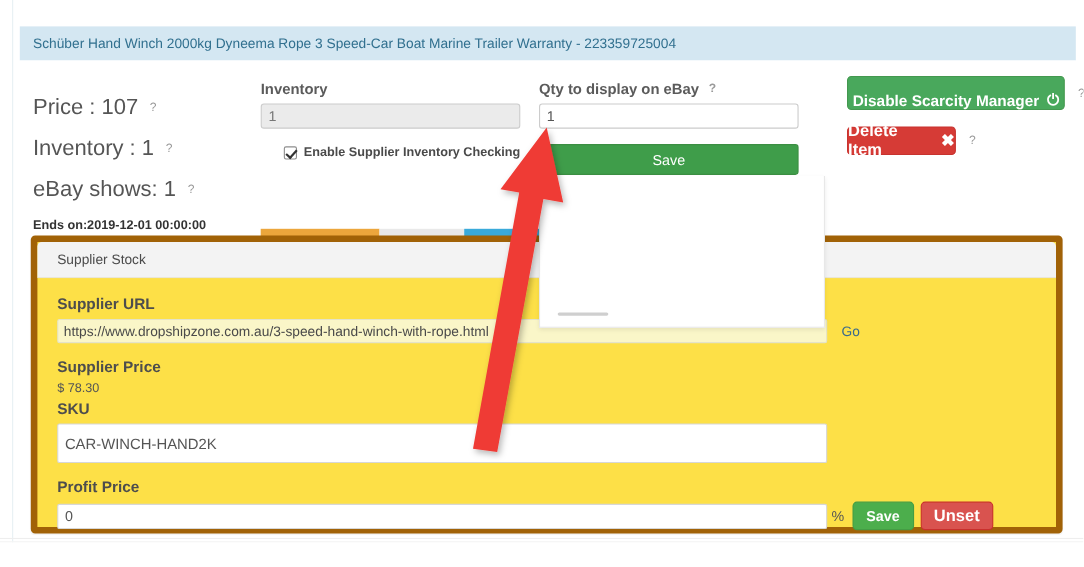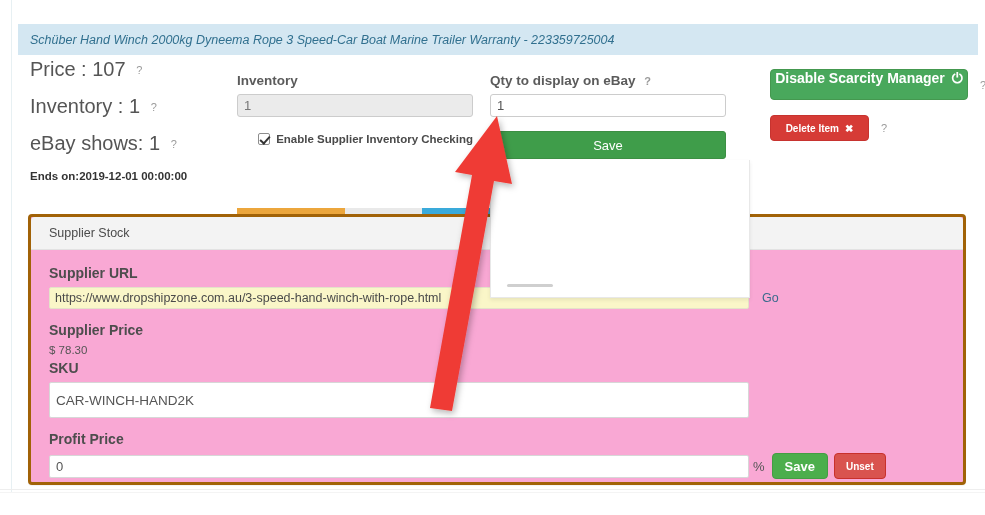--- a/index.html
+++ b/index.html
@@ -32,31 +32,30 @@
   
   .title-bar {
     position: absolute; left: 18px; top: 24px; width: 960px; height: 31px;
     background: #d4e7f2;
     display: flex; align-items: center;
   }
   .title-bar .title-text {
     font-size: 12.5px; color: #31708f; padding-left: 12px;
     font-family: "Liberation Sans", sans-serif; font-weight: 400;
     white-space: nowrap;
-    font-style: italic;
   }
 
   
   .card-body {
     position: absolute; left: 18px; top: 55px; width: 960px; height: 432px;
     background: #ffffff;
   }
 
   
-  .info-col { position: absolute; left: 12px; top: 4px; width: 215px; }
+  .info-col { position: absolute; left: 12px; top: 33px; width: 215px; }
   .info-line {
     font-size: 20px; color: #555; margin-bottom: 17px;
     white-space: nowrap; line-height: 1;
   }
   .info-line .val { color: #555; }
   .ends-on {
     font-size: 11.5px; font-weight: bold; color: #333; margin-top: 2px;
     white-space: nowrap;
   }
 
@@ -108,37 +107,37 @@
     border: 1px solid #3c8f43; border-radius: 3px; color: #fff;
     font-size: 13px; display: flex; align-items: center; justify-content: center;
     cursor: pointer;
   }
 
   
   .right-col { position: absolute; left: 752px; top: 14px; width: 230px; }
   .btn-wide {
     background: #49a85c; border: 1px solid #44984f; border-radius: 4px;
     color: #fff; font-weight: bold; font-size: 14px; height: 31px;
-    width: 198px; display: inline-flex; align-items: flex-start; justify-content: center;
+    width: 198px; display: inline-flex; align-items: flex-end; justify-content: center;
     cursor: pointer; gap: 7px;
   }
   .btn-del {
     background: #d63b36; border: 1px solid #c7332f; border-radius: 4px;
-    color: #fff; font-weight: bold; font-size: 10px; height: 26px;
+    color: #fff; font-weight: bold; font-size: 15px; height: 26px;
     width: 99px; display: inline-flex; align-items: center; justify-content: center;
     cursor: pointer; gap: 6px;
   }
   .right-row { display: flex; align-items: center; }
   .right-row .help { margin-left: 12px; }
   .row2 { margin-top: 15px; }
 
   
   .panel {
     position: absolute; left: 10px; top: 159px; width: 938px; height: 271px;
-    border: 3px solid #a16207; border-radius: 4px; background: #f9a8d4;
+    border: 6px solid #a16207; border-radius: 4px; background: #fde047;
     box-shadow: 0 1px 1px rgba(0,0,0,.05);
   }
   .panel-head {
     height: 33px; background: #f3f3f3; border-bottom: 1px solid #e2e2e2;
     border-radius: 4px 4px 0 0; display: flex; align-items: center;
     padding-left: 18px; font-size: 12.5px; color: #4b4b4b;
   }
   .panel-body { padding: 15px 18px 0 18px; position: relative; }
 
   .blk-label {
@@ -166,21 +165,21 @@
     font-family: "Liberation Sans", sans-serif; outline: none;
   }
   .pct { font-size: 13px; color: #555; margin: 0 7px 0 4px; }
   .btn-sm-green {
     background: #4cae4c; border: 1px solid #449d44; border-radius: 4px;
     color: #fff; font-size: 13px; font-weight: bold; height: 26px; padding: 0 12px;
     display: inline-flex; align-items: center; cursor: pointer; margin-right: 6px;
   }
   .btn-sm-red {
     background: #d9534f; border: 1px solid #c9302c; border-radius: 4px;
-    color: #fff; font-size: 10px; font-weight: bold; height: 26px; padding: 0 11px;
+    color: #fff; font-size: 15px; font-weight: bold; height: 26px; padding: 0 11px;
     display: inline-flex; align-items: center; cursor: pointer;
   }
 
   .mt14 { margin-top: 13px; }
 
   
   .overlay-panel {
     position: absolute; left: 490px; top: 160px; width: 260px; height: 138px;
     background: #ffffff; border: 1px solid #e8e8e8; border-top: none;
     box-shadow: 0 2px 4px rgba(0,0,0,.08); z-index: 40;

